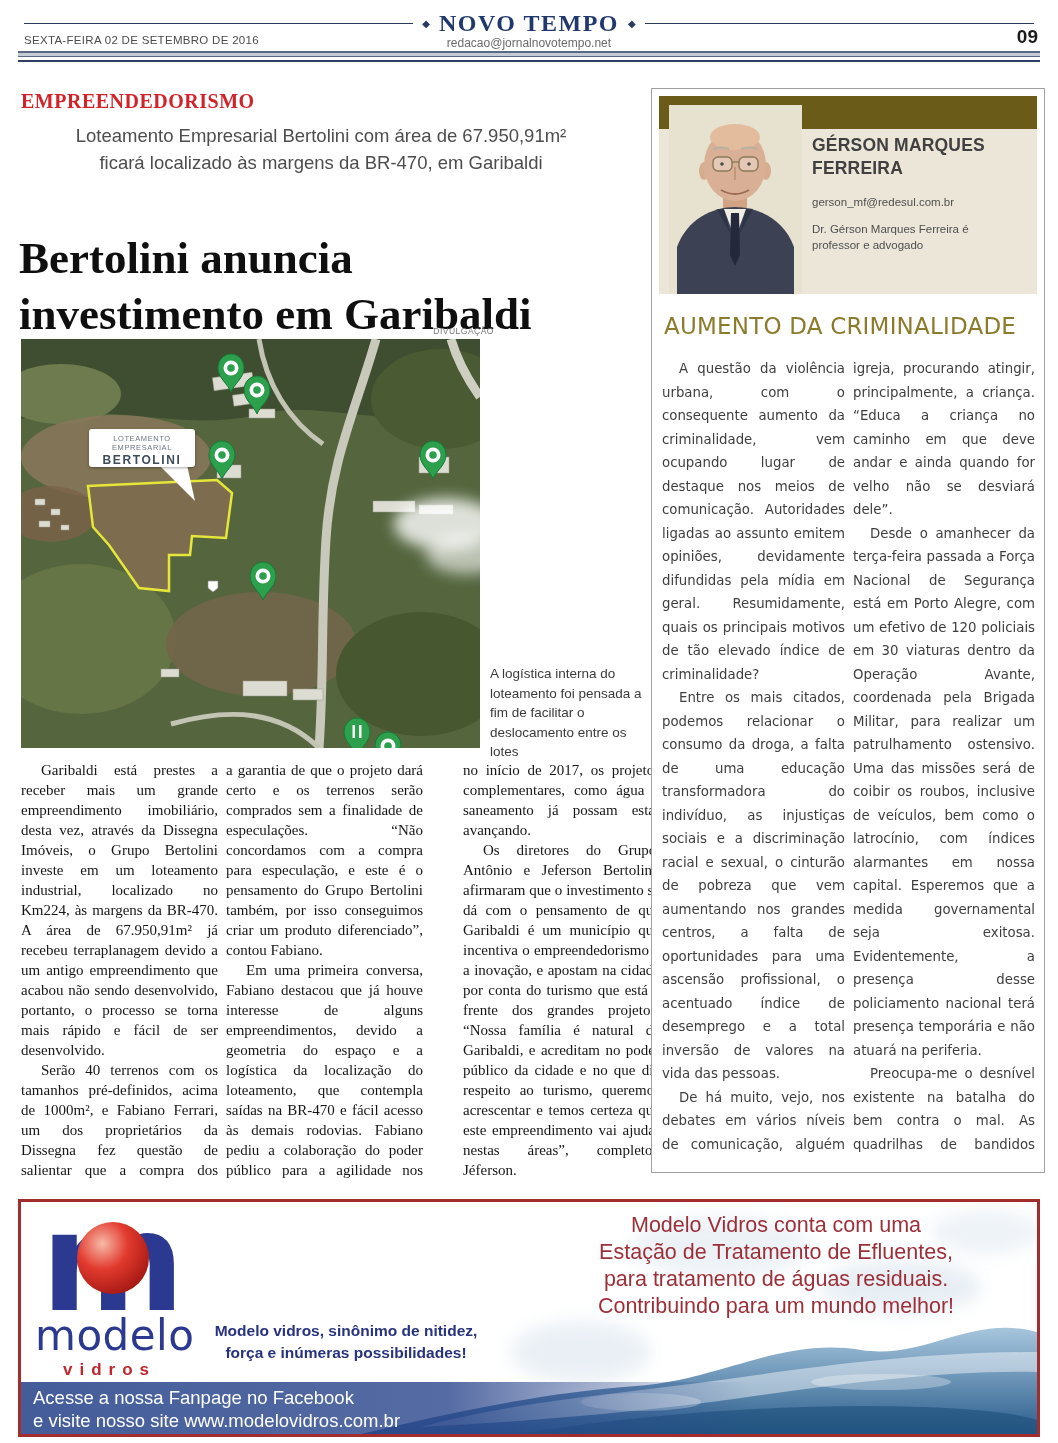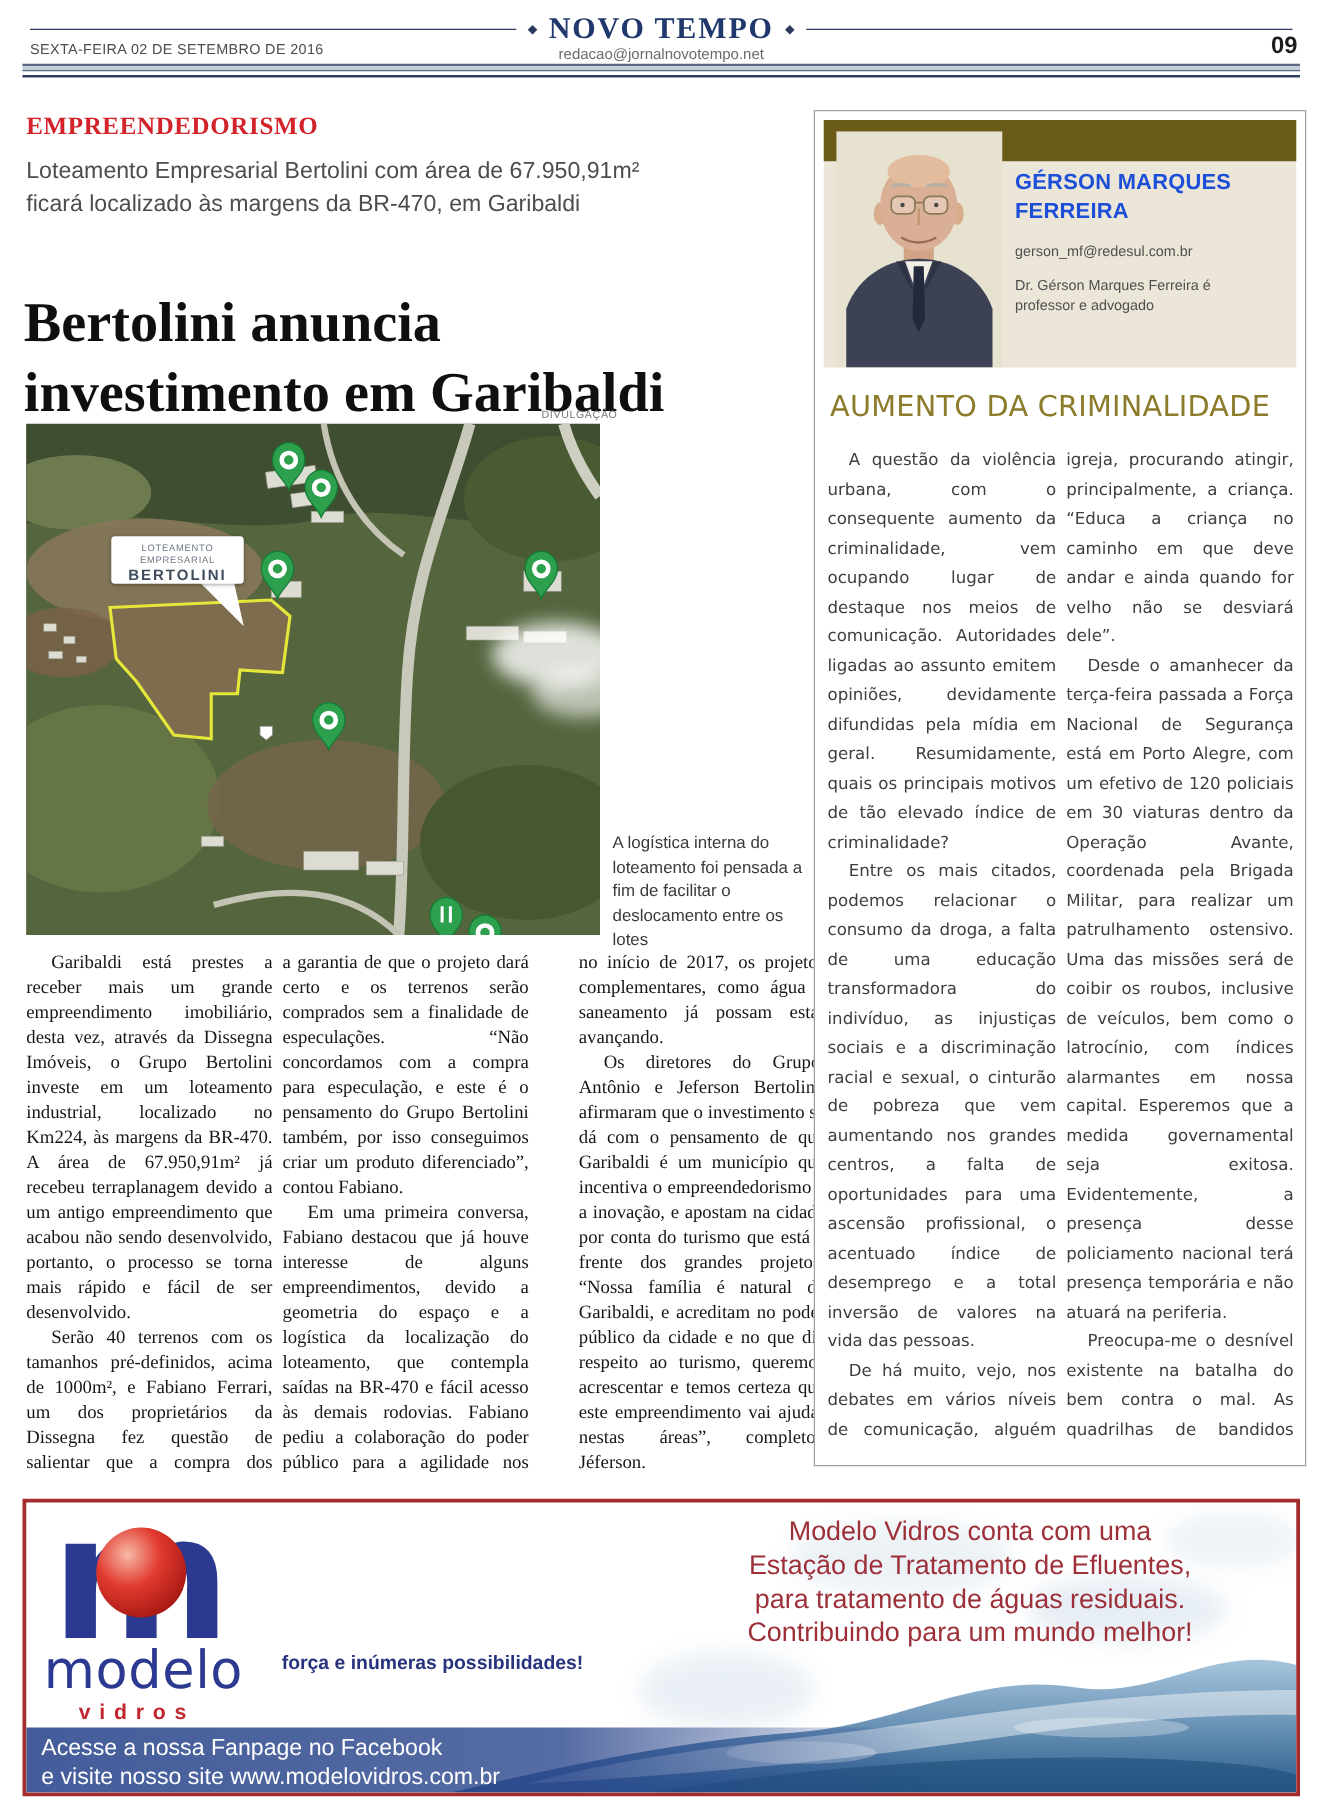--- a/index.html
+++ b/index.html
@@ -19,21 +19,21 @@
   .header-rule .r1 { height:1.5px; background:#5a6a84; }
   .header-rule .r2 { height:3px; background:#c2cbd6; }
   .header-rule .r3 { height:1.5px; background:#5a6a84; }
   .header-rule .r4 { height:3px; background:transparent; }
   .header-rule .r5 { height:2px; background:#2e3e62; }
 
   
   .section-kicker { position:absolute; top:90px; left:21px; font-family:"Liberation Serif", serif;
                     font-weight:bold; font-size:20px; color:#d2232a; letter-spacing:.5px; }
   .article-deck { position:absolute; top:122px; left:21px; width:600px;
-                  font-size:18.5px; line-height:27px; color:#4d4d4d; }
+                  font-size:18.5px; line-height:27px; color:#4d4d4d;text-align:center; }
   .article-headline { position:absolute; top:186px; left:19px; width:620px;
                       font-family:"Liberation Serif", serif; font-weight:bold;
                       font-size:45px; line-height:56px; color:#0f0f0f;margin-top:44px; }
   .photo-credit { position:absolute; top:326px; left:344px; width:150px; text-align:right;
                   font-size:8.5px; color:#777; letter-spacing:.5px; }
 
   .aerial-photo { position:absolute; top:339px; left:21px; width:459px; height:409px; overflow:hidden; background:#55663f; }
   .map-label-bubble { position:absolute; left:68px; top:90px; width:106px; height:38px; background:#fff;
                       border-radius:3px; box-shadow:0 1px 3px rgba(0,0,0,.35); text-align:center; padding-top:5px; }
   .map-label-small { font-size:7.5px; font-weight:normal; color:#6b7683; letter-spacing:.6px; }
@@ -48,21 +48,21 @@
   .article-col p.ind { text-indent:20px; }
   .col-1 { left:21px; } .col-2 { left:226px; } .col-3 { left:431px;margin-left:32px; }
 
   
   .opinion-panel { position:absolute; left:651px; top:88px; width:394px; height:1085px;
                    border:1px solid #a0a0a0; background:#fff; }
   .profile-box { position:absolute; left:7px; top:7px; width:378px; height:198px; background:#ebe6d8; }
   .olive-bar { position:absolute; left:0; top:0; width:100%; height:33px; background:#6a5c18; }
   .author-photo { position:absolute; left:10px; top:9px; width:133px; height:189px; }
   .author-name { position:absolute; left:153px; top:38px; font-size:17.5px; font-weight:bold;
-                 color:#1d4ed8; line-height:23px; letter-spacing:.2px; }
+                 color:#404040; line-height:23px; letter-spacing:.2px; }
   .author-email { position:absolute; left:153px; top:100px; font-size:11.5px; color:#4f4f4f; }
   .author-bio { position:absolute; left:153px; top:126px; font-size:11.5px; color:#4f4f4f; line-height:15.5px; }
   .opinion-headline { position:absolute; left:12px; top:224px; font-family:"DejaVu Sans", sans-serif;
                       font-size:23px; color:#8c7b2b; letter-spacing:.2px; }
   .opinion-col { position:absolute; top:268px; width:183px; height:802px; overflow:hidden; }
   .opinion-col p { font-family:"DejaVu Sans", sans-serif; font-size:13.3px; line-height:23.5px;
                    color:#3e3e3e; text-align:justify; hyphens:auto; }
   .opinion-col p.ind { text-indent:17px; }
   .ocol-1 { left:10px; } .ocol-2 { left:201px; width:182px; }
 
@@ -285,20 +285,21 @@
         </radialGradient>
       </defs>
       <text x="80" y="104" text-anchor="middle" font-family="DejaVu Sans, sans-serif" font-weight="bold" font-size="138" fill="#2b3990">m</text>
       <circle cx="80" cy="52" r="36" fill="url(#sphere)"></circle>
     </svg>
   </div>
   <div class="ad-logo-word">modelo</div>
   <div class="ad-logo-sub">vidros</div>
 
   <div class="ad-tagline">
+    <div>Modelo vidros, sinônimo de nitidez,</div>
     <div>força e inúmeras possibilidades!</div>
   </div>
 
   <div class="ad-message">
     <div>Modelo Vidros conta com uma</div>
     <div>Estação de Tratamento de Efluentes,</div>
     <div>para tratamento de águas residuais.</div>
     <div>Contribuindo para um mundo melhor!</div>
   </div>
 

